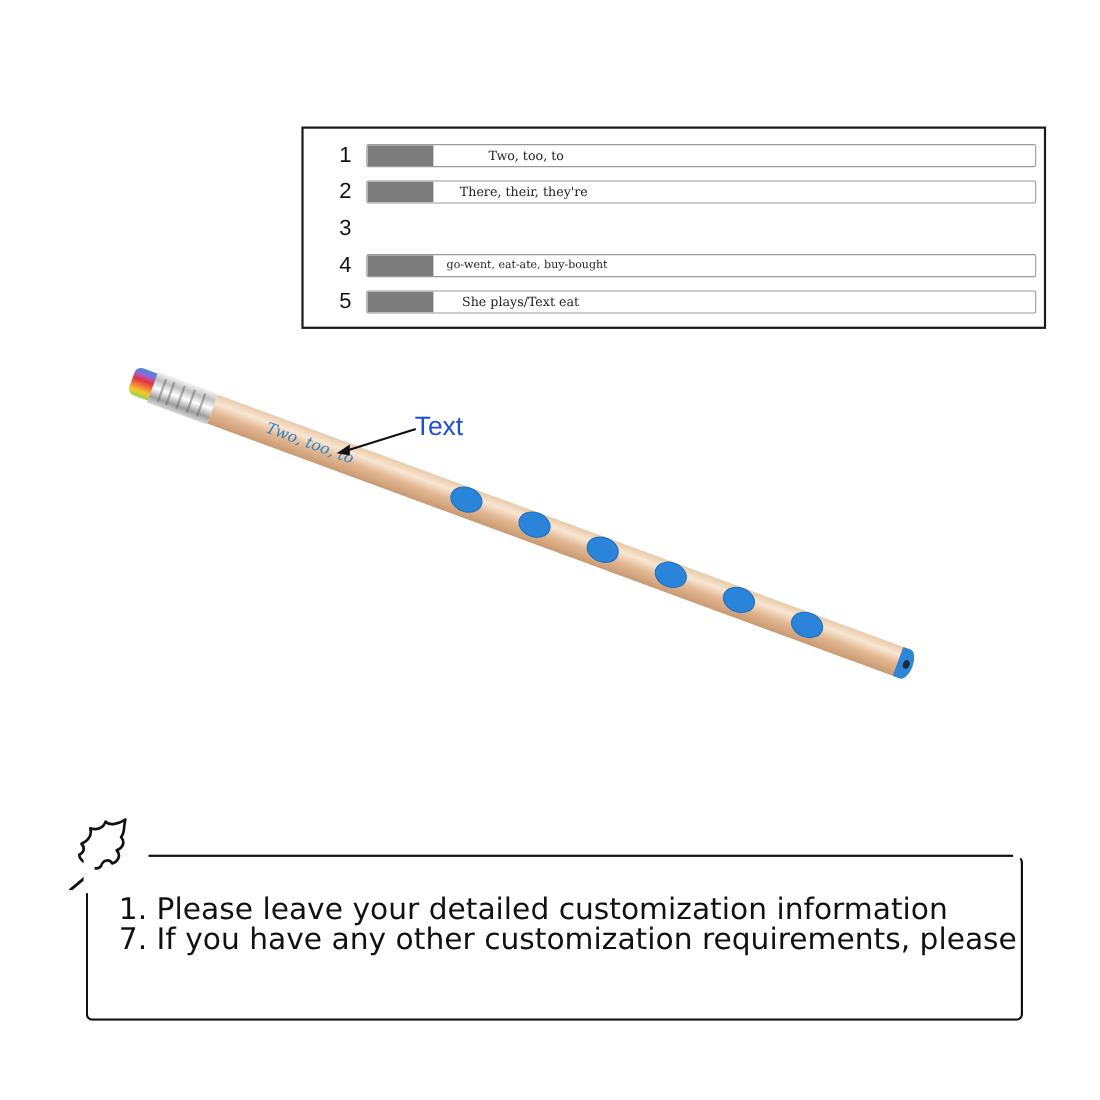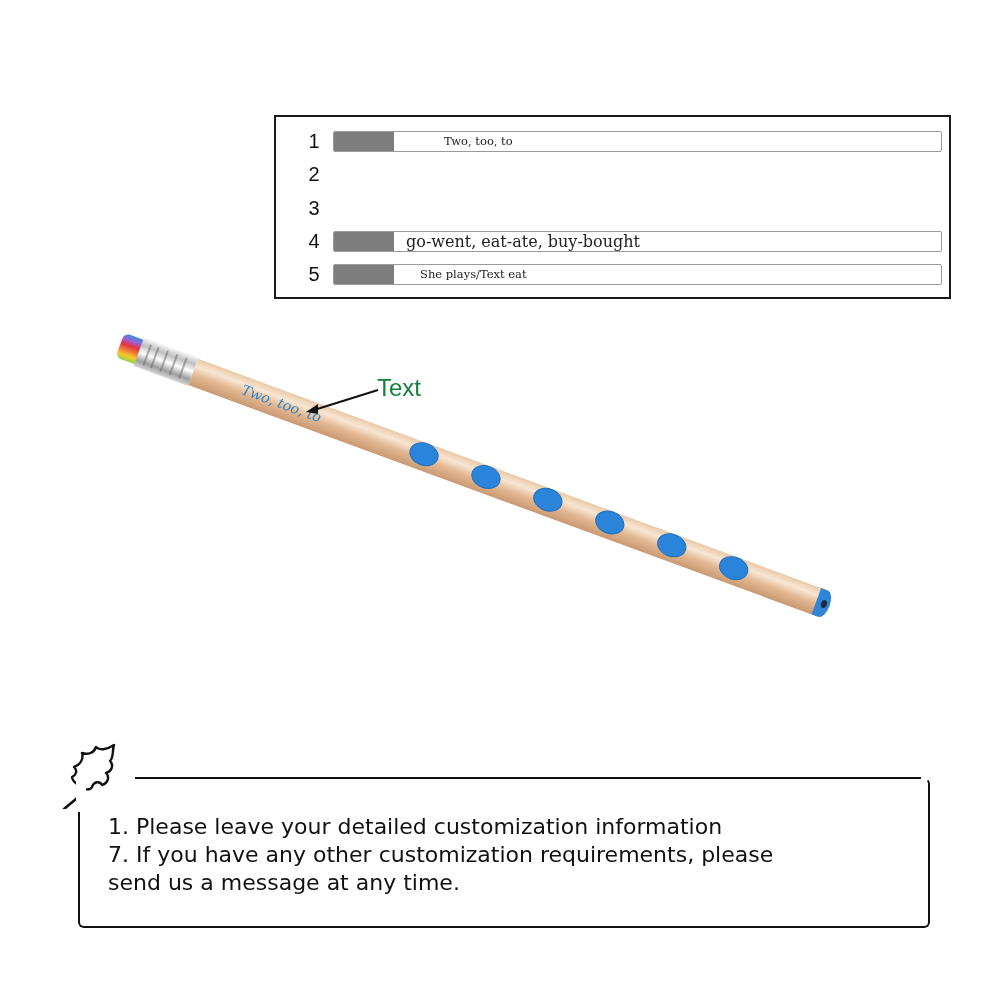--- a/index.html
+++ b/index.html
@@ -12,51 +12,55 @@
   .opt-text{position:absolute;left:60px;top:0;height:100%;line-height:19px;font-family:"DejaVu Serif",serif;font-size:11.5px;color:#222;white-space:nowrap;}
   .pencil-wrap{position:absolute;left:120px;top:345px;width:800px;height:34px;transform-origin:0 17px;transform:translateY(-17px) rotate(20.2deg);}
   .eraser{position:absolute;left:0;top:4px;width:22px;height:26px;border-radius:6px 0 0 6px;background:linear-gradient(to bottom,#3a8de0 0%,#a45fd0 22%,#e2333f 40%,#f07a3a 60%,#f4cc2c 80%,#8ed24a 100%);}
   .ferrule{position:absolute;left:20px;top:2px;width:58px;height:30px;background:linear-gradient(to bottom,#f4f4f4 0%,#bfbfbf 25%,#ffffff 50%,#9e9e9e 78%,#d8d8d8 100%);}
   .ferrule i{position:absolute;top:4px;width:2px;height:22px;background:#6e6e6e;opacity:.55;}
   .barrel{position:absolute;left:78px;top:3px;width:670px;height:28px;background:linear-gradient(to bottom,#e9c9a7 0%,#f8e6d3 28%,#e2b792 60%,#c99a72 100%);}
   .tip-cap{position:absolute;left:742px;top:3px;width:14px;height:28px;border-radius:0 50% 50% 0/0 50% 50% 0;background:#2f86d6;}
   .tip-lead{position:absolute;left:747px;top:13px;width:6px;height:8px;border-radius:50%;background:#1d2a3a;}
   .grip{position:absolute;top:3px;width:30px;height:23px;border-radius:50%;background:#2a84da;border:1px solid #1f6fbf;box-sizing:border-box;}
   .pencil-text{position:absolute;left:130px;top:8px;font-family:"DejaVu Serif",serif;font-size:14px;color:#2d83c4;font-style:italic;white-space:nowrap;}
-  .callout-label{position:absolute;left:377px;top:374px;font-family:"Liberation Sans",sans-serif;font-size:24px;color:#15803d;}
+  .callout-label{position:absolute;left:377px;top:374px;font-family:"Liberation Sans",sans-serif;font-size:24px;color:#1d4ed8;}
   .callout-line{position:absolute;left:0;top:0;}
   .leaf{position:absolute;left:62px;top:737px;}
   .notice-top-line{position:absolute;left:135px;top:777px;width:786px;height:2px;background:#111;}
   .notice-box{position:absolute;left:78px;top:778px;width:852px;height:150px;border:2px solid #111;border-radius:6px;border-top-color:transparent;border-left-color:#111;box-sizing:border-box;}
   .notice-box .mask{position:absolute;left:-4px;top:-4px;width:10px;height:36px;background:#fff;}
-  .notice-text{position:absolute;left:108px;top:813px;font-family:"DejaVu Sans",sans-serif;font-size:22px;line-height:28px;color:#111;}
+  .notice-text{position:absolute;left:108px;top:813px;font-family:"DejaVu Sans",sans-serif;font-size:27px;line-height:28px;color:#111;}
   .notice-text div{white-space:nowrap;}
 </style>
 </head>
 <body>
 
 <div class="options-panel">
   <div class="opt-row" style="top:12px">
     <span class="opt-num">1</span>
     <div class="opt-bar">
       <div class="opt-swatch"></div>
       <span class="opt-text" style="left:110px">Two, too, to</span>
     </div>
   </div>
   <div class="opt-row" style="top:45px">
     <span class="opt-num">2</span>
+    <div class="opt-bar">
+      <div class="opt-swatch"></div>
+      <span class="opt-text" style="left:84px">There, their, they're</span>
+    </div>
   </div>
   <div class="opt-row" style="top:79px">
     <span class="opt-num">3</span>
   </div>
   <div class="opt-row" style="top:112px">
     <span class="opt-num">4</span>
     <div class="opt-bar">
       <div class="opt-swatch"></div>
-      <span class="opt-text" style="left:72px;font-size:16px">go-went, eat-ate, buy-bought</span>
+      <span class="opt-text" style="left:72px;font-size:10px">go-went, eat-ate, buy-bought</span>
     </div>
   </div>
   <div class="opt-row" style="top:145px">
     <span class="opt-num">5</span>
     <div class="opt-bar">
       <div class="opt-swatch"></div>
       <span class="opt-text" style="left:86px">She plays/Text eat</span>
     </div>
   </div>
 </div>
@@ -92,14 +96,13 @@
   <path d="M14 62 L22 52 M22 52 C18 48 10 46 10 40 C14 38 16 34 12 30 C18 28 22 22 20 16 C26 18 32 16 34 10 C38 14 46 12 52 8 C50 14 52 20 48 24 C52 28 50 34 44 36 C48 40 46 46 40 48 C38 44 32 44 30 50 C28 54 24 52 22 52 Z" fill="none" stroke="#111" stroke-width="2.4" stroke-linejoin="round"></path>
   <path d="M2 72 L14 62" stroke="#111" stroke-width="2.6" stroke-linecap="round"></path>
 </svg>
 <div class="notice-top-line"></div>
 <div class="notice-box">
   <div class="mask"></div>
 </div>
 <div class="notice-text">
   <div>1. Please leave your detailed customization information</div>
   <div>7. If you have any other customization requirements, please</div>
-  <div>send us a message at any time.</div>
 </div>
 
 </body></html>

